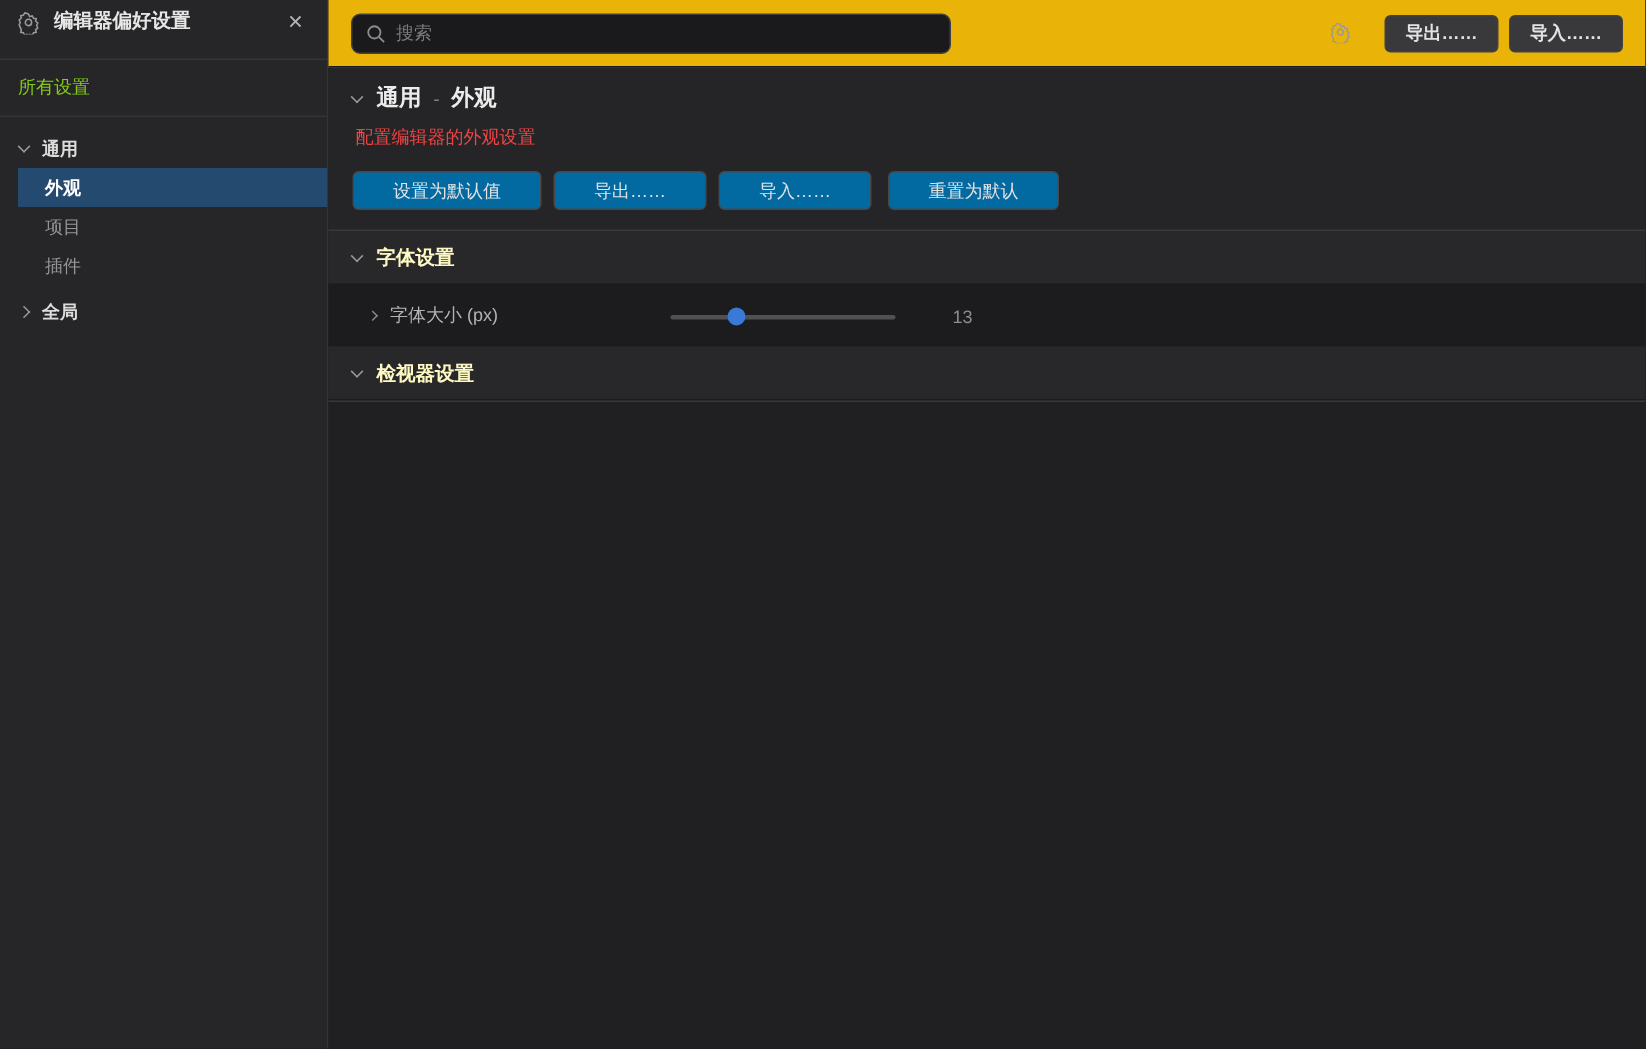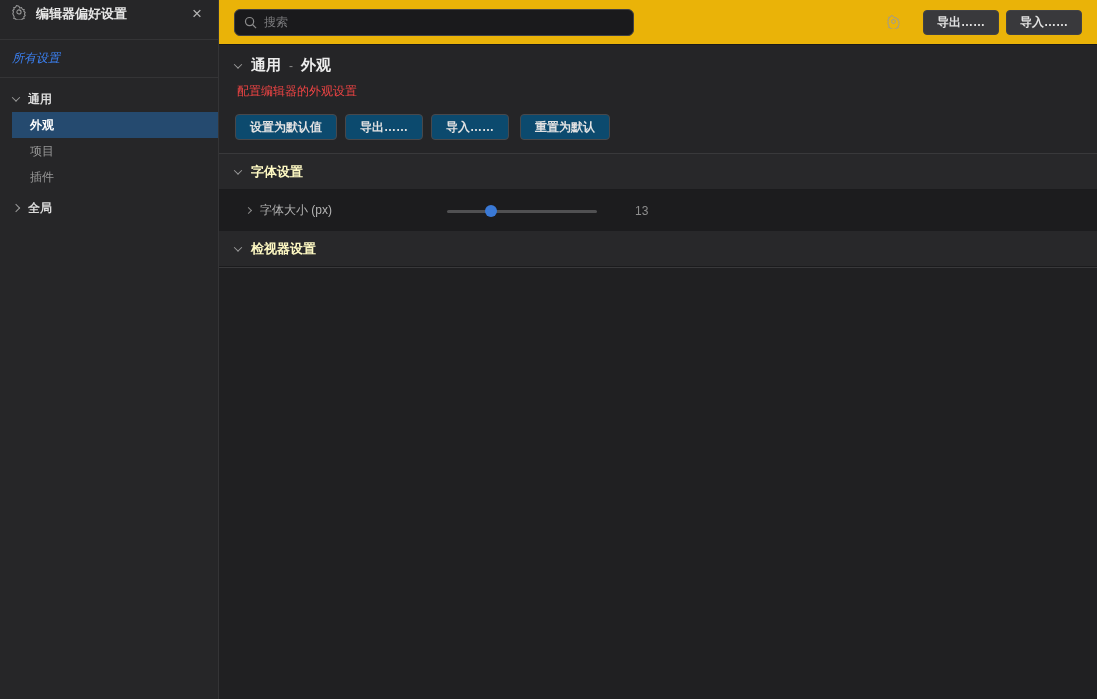--- a/index.html
+++ b/index.html
@@ -5,24 +5,24 @@
   * { margin:0; padding:0; box-sizing:border-box; }
   html,body { width:1097px; height:699px; overflow:hidden; }
   body {
     font-family:"Liberation Sans","DejaVu Sans",sans-serif;
     font-size:12px; color:#cfcfcf; background:#202022;
     display:flex;
   }
 
   
   .sidebar { width:219px; height:100%; background:#262628; border-right:1px solid #343436; flex:none; display:flex; flex-direction:column; }
-  .sb-header { height:40px; display:flex; align-items:flex-start; padding:5px 12px; border-bottom:1px solid #343436; flex:none; }
+  .sb-header { height:40px; display:flex; align-items:flex-end; padding:16px 12px; border-bottom:1px solid #343436; flex:none; }
   .sb-title { font-size:13px; font-weight:bold; color:#e6e6e6; margin-left:9px; flex:1; }
   .close-x { color:#b4b4b4; font-size:17px; line-height:1; cursor:pointer; padding:0 4px; }
-  .sb-allsettings { height:38px; display:flex; align-items:center; padding:0 12px; color:#3b82f6; border-bottom:1px solid #343436; flex:none;font-style:italic; }
+  .sb-allsettings { height:38px; display:flex; align-items:center; padding:0 12px; color:#84cc16; border-bottom:1px solid #343436; flex:none; }
   .sb-tree { padding-top:8px; }
   .tree-row { height:26px; display:flex; align-items:center; padding-left:13px; cursor:pointer; }
   .tree-row .lbl { margin-left:9px; font-weight:bold; color:#dcdcdc; }
   .tree-group { margin-top:5px; }
   .tree-group:first-child { margin-top:0; }
   .tree-child { height:26px; display:flex; align-items:center; padding-left:30px; color:#969696; cursor:pointer; }
   .tree-child.selected { background:#254a6f; margin-left:12px; padding-left:18px; color:#ffffff; font-weight:bold; }
 
   
   .chev { display:inline-block; width:6px; height:6px; border-left:1.5px solid #9a9a9a; border-bottom:1.5px solid #9a9a9a; flex:none; }
@@ -43,21 +43,21 @@
   .topbar .gear { margin-right:15px; cursor:pointer; }
   .tb-btn { height:25px; padding:0 13px; background:#39393c; border:1px solid #414144; border-radius:4px; color:#e2e2e2; font-weight:bold; font-size:12px; margin-left:7px; cursor:pointer; display:flex; align-items:center; font-family:inherit; }
 
   .header-zone { background:#252527; padding:11px 16px 13px 16px; border-bottom:1px solid #39393b; flex:none; }
   .hz-titlerow { display:flex; align-items:center; }
   .hz-cat, .hz-page { font-size:15px; font-weight:bold; color:#ececec; }
   .hz-cat { margin-left:10px; }
   .hz-sep { color:#8a8a8a; margin:0 8px; }
   .hz-sub { color:#ef4444; margin-top:8px; margin-left:2px; }
   .hz-btnrow { display:flex; margin-top:14px; }
-  .hz-btn { height:26px; padding:0 14px; background:#0c4a6e; border:1px solid #48484b; border-radius:4px; color:#e2e2e2; font-weight:bold; font-size:12px; margin-right:8px; cursor:pointer; display:flex; align-items:center; font-family:inherit; }
+  .hz-btn { height:26px; padding:0 26px; background:#0369a1; border:1px solid #48484b; border-radius:4px; color:#e2e2e2; font-weight:normal; font-size:12px; margin-right:8px; cursor:pointer; display:flex; align-items:center; font-family:inherit; }
   .hz-btn.last { margin-left:3px; }
 
   .section-header { height:36px; background:#28282a; display:flex; align-items:center; padding:0 16px; border-bottom:1px solid #1b1b1d; flex:none; }
   .section-header .st { font-size:13px; font-weight:bold; color:#fef9c3; margin-left:10px; }
   .setting-row { height:41px; background:#1c1c1e; display:flex; align-items:center; padding-left:27px; flex:none; }
   .row-label-cell { width:201px; display:flex; align-items:center; flex:none; }
   .row-label { color:#b4b4b4; margin-left:9px; }
   .row-control { display:flex; align-items:center; }
 
   .slider { position:relative; width:150px; height:12px; cursor:pointer; }

